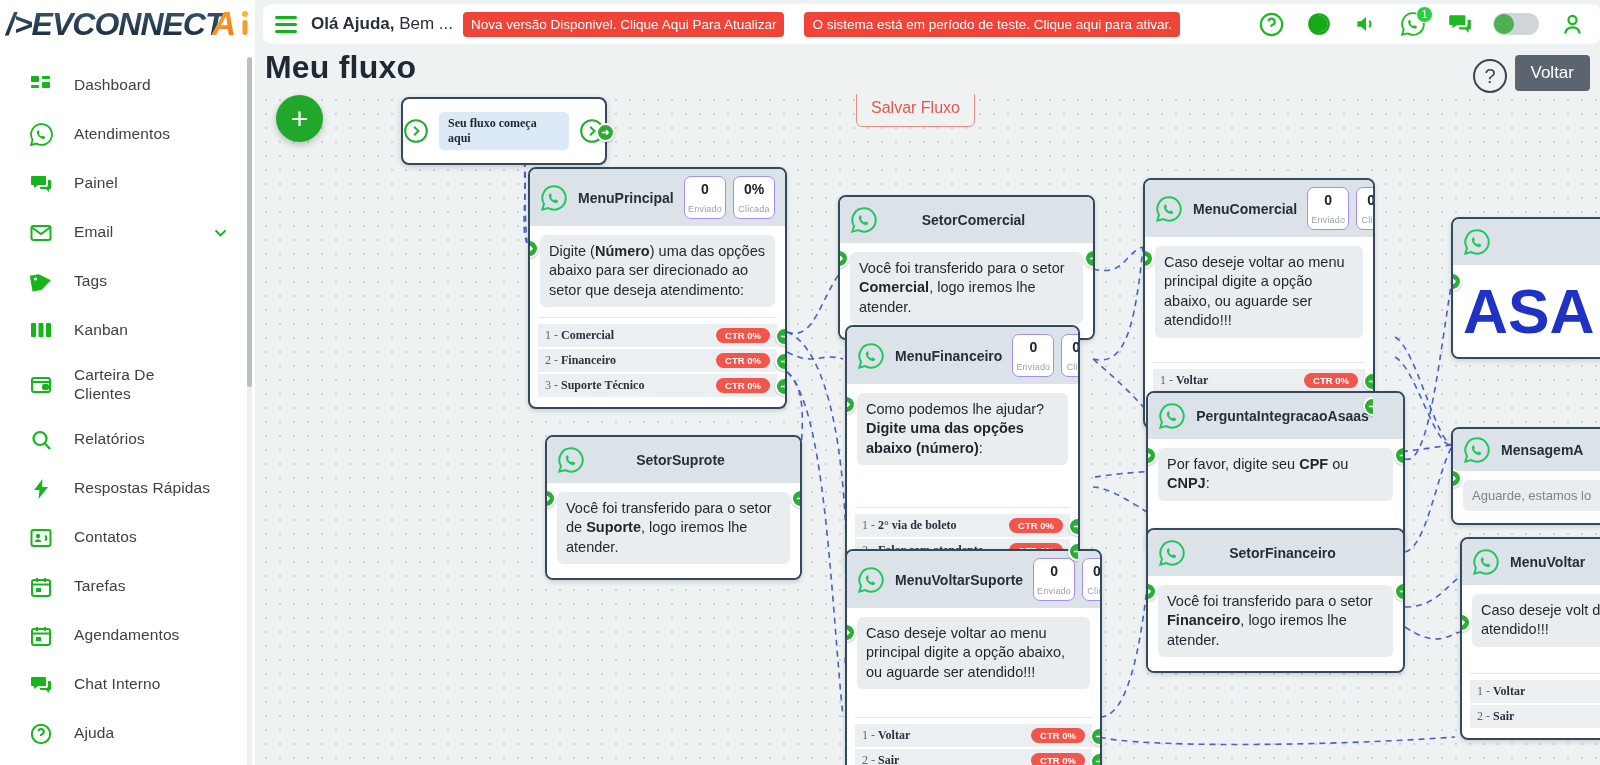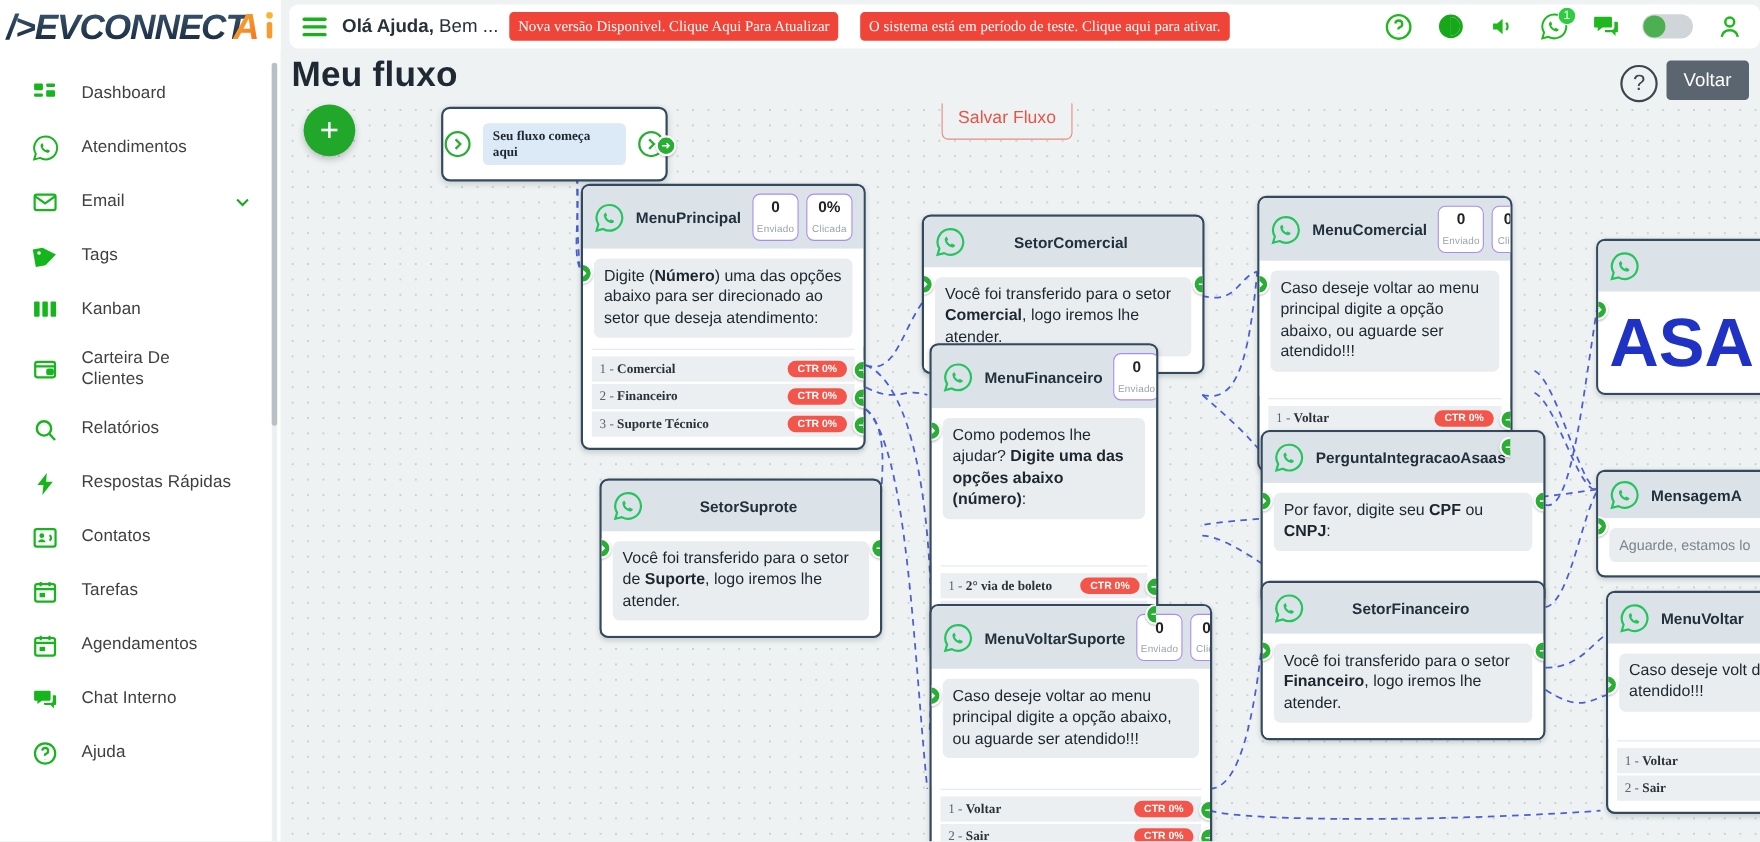--- a/index.html
+++ b/index.html
@@ -62,21 +62,21 @@
   .hamburger { width:26px; height:26px; display:flex; flex-direction:column; justify-content:center; gap:4px; cursor:pointer; }
   .hamburger i { display:block; height:3px; background:#14b318; border-radius:2px; }
   .hamburger i:nth-child(1){ width:22px; }
   .hamburger i:nth-child(2){ width:22px; }
   .hamburger i:nth-child(3){ width:22px; }
   .greeting { font-size:17px; font-weight:bold; color:#28313a; white-space:nowrap; }
   .greeting .norm { font-weight:normal; }
   .alert-btn {
     background:#f04438; color:#fff; border:none; border-radius:4px;
     font-size:13.5px; padding:5px 8px; cursor:pointer; white-space:nowrap;
-    font-family:Liberation Serif, serif;
+    font-family:Liberation Sans, sans-serif;
   }
   .alert-btn.second { margin-left:10px; }
   .tb-icons { margin-left:auto; display:flex; align-items:center; gap:20px; padding-right:4px; }
   .tb-ico { width:27px; height:27px; display:flex; align-items:center; justify-content:center; color:#1fb91f; cursor:pointer; position:relative; }
   .tb-ico.dark { color:#17a81a; }
   .badge {
     position:absolute; top:-5px; right:-7px; min-width:17px; height:17px;
     border-radius:50%; background:#2ecc40; color:#fff; font-size:11px;
     display:flex; align-items:center; justify-content:center; padding:0 3px;
     border:1.5px solid #fff;
@@ -249,20 +249,29 @@
         <div class="menu-item">
           <span class="mi-ico">
             <svg width="25" height="25" viewBox="0 0 24 24" fill="none" stroke="currentColor" stroke-width="1.7">
               <path d="M12 2a10 10 0 0 0-8.6 15.1L2 22l5.1-1.3A10 10 0 1 0 12 2z"></path>
               <path d="M8.5 7.8c.3-.1.6 0 .8.4l.8 1.7c.1.3 0 .6-.2.8l-.5.5c.6 1.2 1.6 2.2 2.8 2.8l.5-.5c.2-.2.5-.3.8-.2l1.7.8c.4.2.5.5.4.8-.3.9-1.2 1.5-2.2 1.3-2.9-.5-5.3-2.9-5.8-5.8-.2-1 .4-1.9 1.3-2.2z" fill="currentColor" stroke="none"></path>
             </svg>
           </span>
           <span class="mi-label">Atendimentos</span>
         </div>
 
+        <div class="menu-item">
+          <span class="mi-ico">
+            <svg width="24" height="24" viewBox="0 0 24 24" fill="currentColor">
+              <path d="M3 4h13a1 1 0 0 1 1 1v7a1 1 0 0 1-1 1H9l-4 3v-3H3a1 1 0 0 1-1-1V5a1 1 0 0 1 1-1z"></path>
+              <path d="M19 8h2a1 1 0 0 1 1 1v7a1 1 0 0 1-1 1h-1v3l-3-3h-5a1 1 0 0 1-1-1v-1h6a2 2 0 0 0 2-2V8z"></path>
+            </svg>
+          </span>
+          <span class="mi-label">Painel</span>
+        </div>
 
         <div class="menu-item">
           <span class="mi-ico">
             <svg width="24" height="24" viewBox="0 0 24 24" fill="none" stroke="currentColor" stroke-width="2">
               <rect x="2.5" y="5" width="19" height="14" rx="2"></rect>
                 <path d="M3 6.5l9 6.5 9-6.5"></path>
             </svg>
           </span>
           <span class="mi-label">Email</span>
           <span class="mi-caret">
@@ -573,21 +582,21 @@
             <path d="M4 12h13M13 7l5 5-5 5"></path>
           </svg>
       </span>
       <span class="handle h-right" style="top:52px;">
         <svg width="11" height="11" viewBox="0 0 24 24" fill="none" stroke="#fff" stroke-width="3">
             <path d="M4 12h13M13 7l5 5-5 5"></path>
           </svg>
       </span>
     </div>
 
-    <div class="node" style="left:590px; top:265px; width:208px;">
+    <div class="node" style="left:590px; top:278px; width:235px;">
       <div class="node-head">
         <span class="wa-ico">
           <svg width="28" height="28" viewBox="0 0 24 24" fill="none" stroke="#22c55e" stroke-width="1.7">
             <path d="M12 2a10 10 0 0 0-8.6 15.1L2 22l5.1-1.3A10 10 0 1 0 12 2z"></path>
             <path d="M8.5 7.8c.3-.1.6 0 .8.4l.8 1.7c.1.3 0 .6-.2.8l-.5.5c.6 1.2 1.6 2.2 2.8 2.8l.5-.5c.2-.2.5-.3.8-.2l1.7.8c.4.2.5.5.4.8-.3.9-1.2 1.5-2.2 1.3-2.9-.5-5.3-2.9-5.8-5.8-.2-1 .4-1.9 1.3-2.2z" fill="#22c55e" stroke="none"></path>
           </svg>
         </span>
         <span class="node-title">MenuFinanceiro</span>
         <span class="stats">
           <span class="stat">

